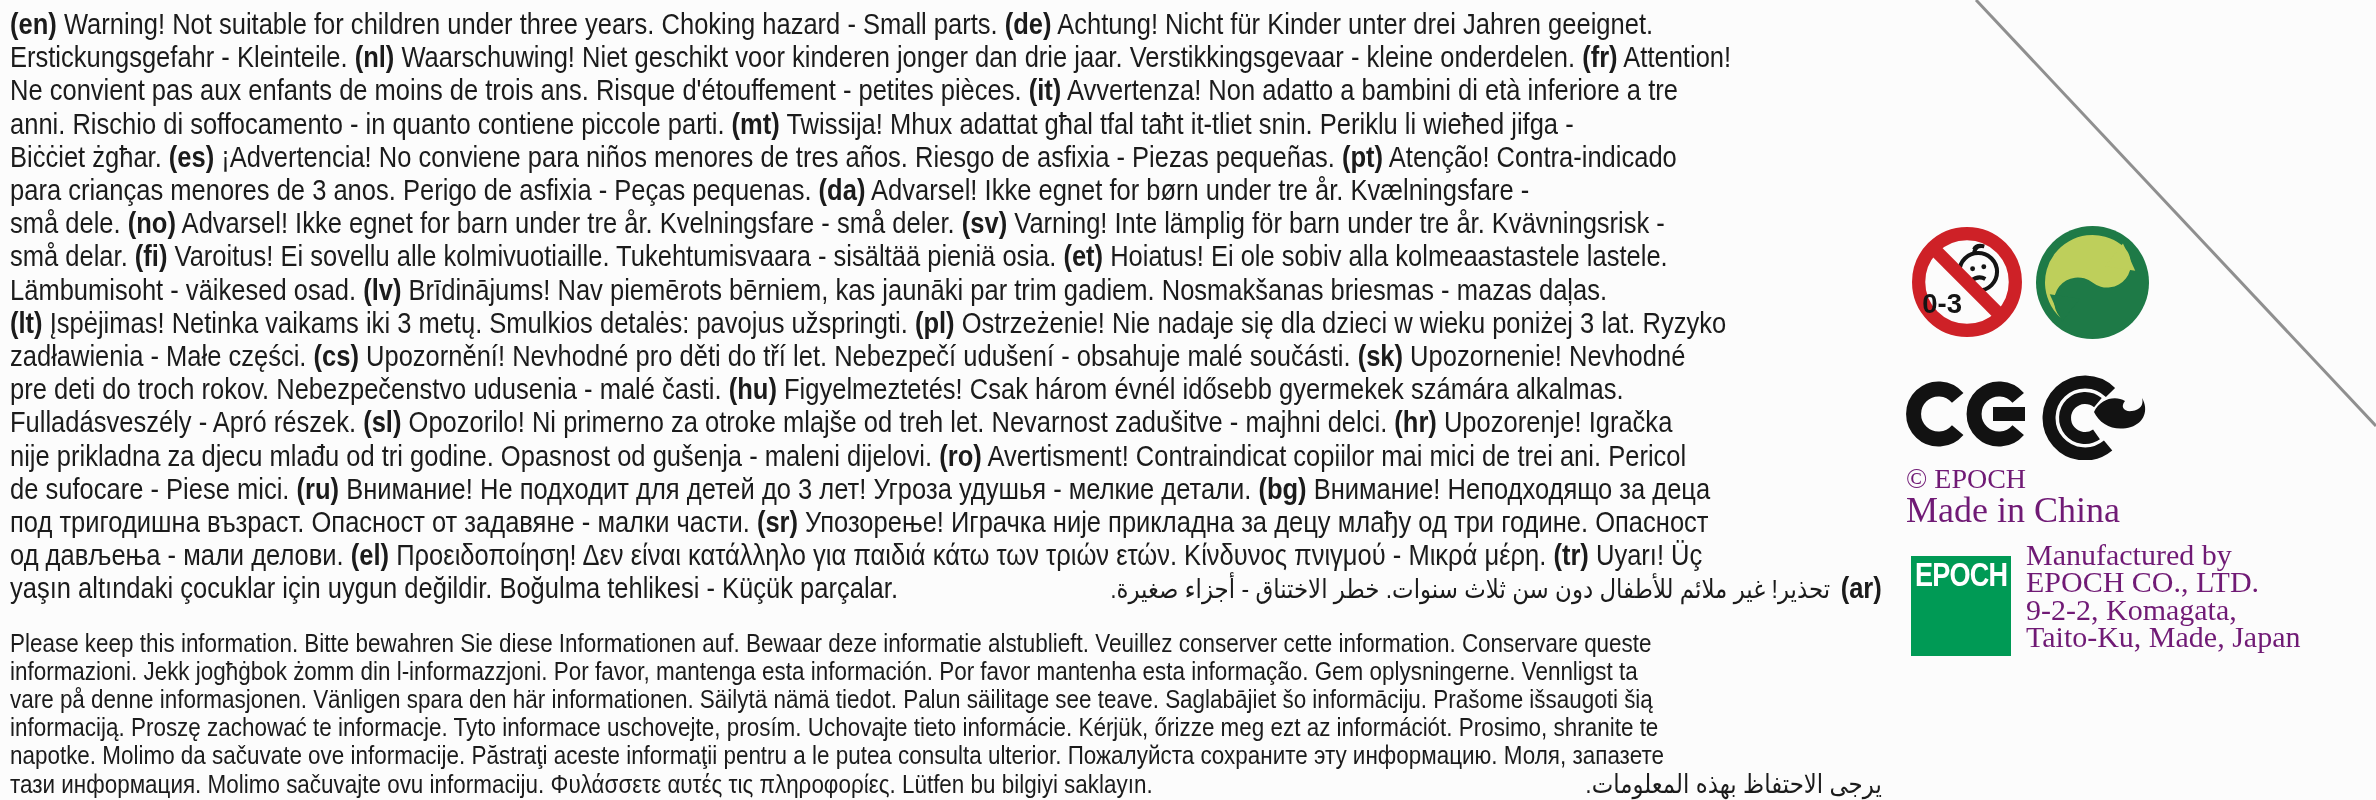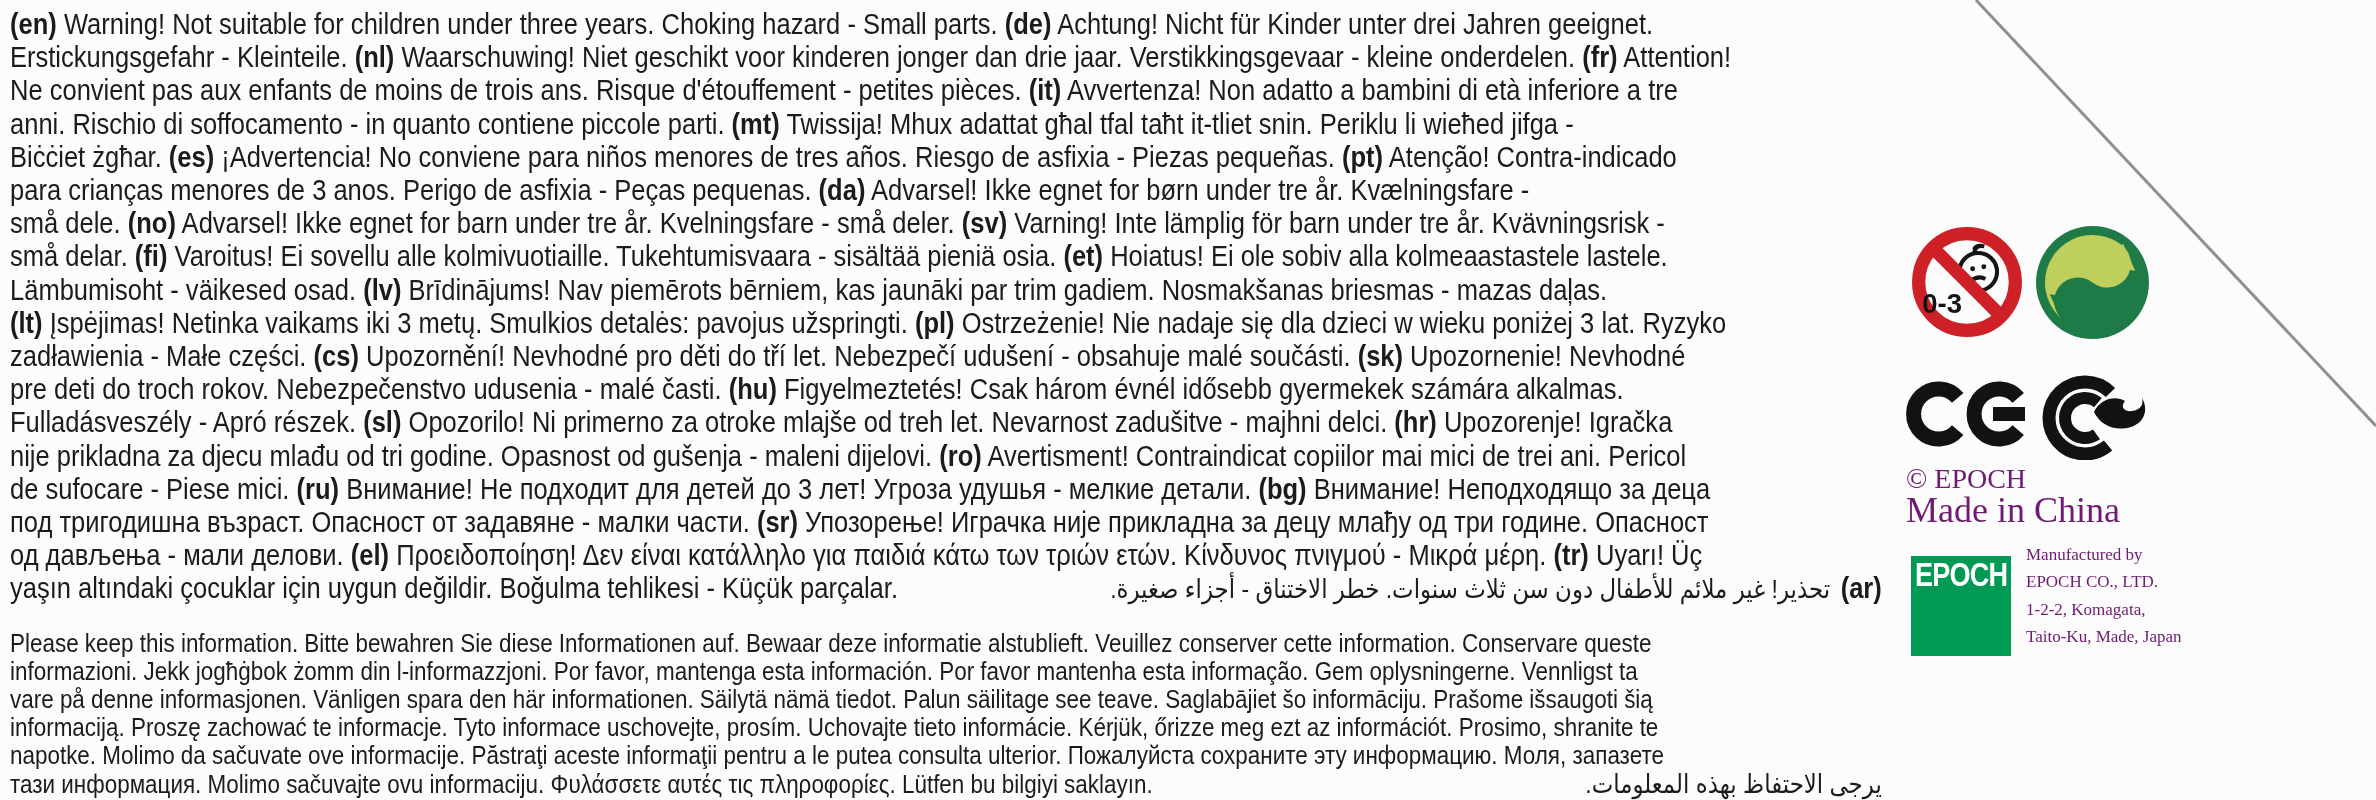--- a/index.html
+++ b/index.html
@@ -34,21 +34,21 @@
   .madein{position:absolute;left:1906px;top:495px;font-size:36px;line-height:30px;}
   .epoch-box{
     position:absolute;left:1911px;top:556px;width:100px;height:100px;background:#009a55;
     display:flex;align-items:flex-start;justify-content:center;
   }
   .epoch-box .logo-text{
     color:#ffffff;font-weight:700;font-size:33px;letter-spacing:-1px;
     transform:scaleX(0.82);transform-origin:center;
     font-family:"Liberation Sans",sans-serif;
   }
-  .manufacturer{position:absolute;left:2026px;top:541px;font-size:17px;line-height:27.4px;white-space:nowrap;}
+  .manufacturer{position:absolute;left:2026px;top:541px;font-size:30px;line-height:27.4px;white-space:nowrap;}
   .variation{position:absolute;left:1903px;top:660px;font-size:25px;line-height:27.4px;white-space:nowrap;}
   .corner-line{position:absolute;left:0;top:0;pointer-events:none;}
 </style>
 </head>
 <body>
 
 <div class="page">
 
   <div class="maintext">
     <div class="para-warning">
@@ -136,21 +136,21 @@
   <div class="copyright serif">© EPOCH</div>
   <div class="madein serif">Made in China</div>
 
   <div class="epoch-box">
     <span class="logo-text">EPOCH</span>
   </div>
 
   <div class="manufacturer serif">
     <div>Manufactured by</div>
     <div>EPOCH CO., LTD.</div>
-    <div>1-2-2, Komagata,</div>
+    <div>9-2-2, Komagata,</div>
     <div>Taito-Ku, Made, Japan</div>
   </div>
 
 
   <svg class="corner-line" width="2376" height="800">
     <line x1="1976" y1="0" x2="2376" y2="426" stroke-width="3" stroke="#8f8f8f"></line>
   </svg>
 
 </div>
 

